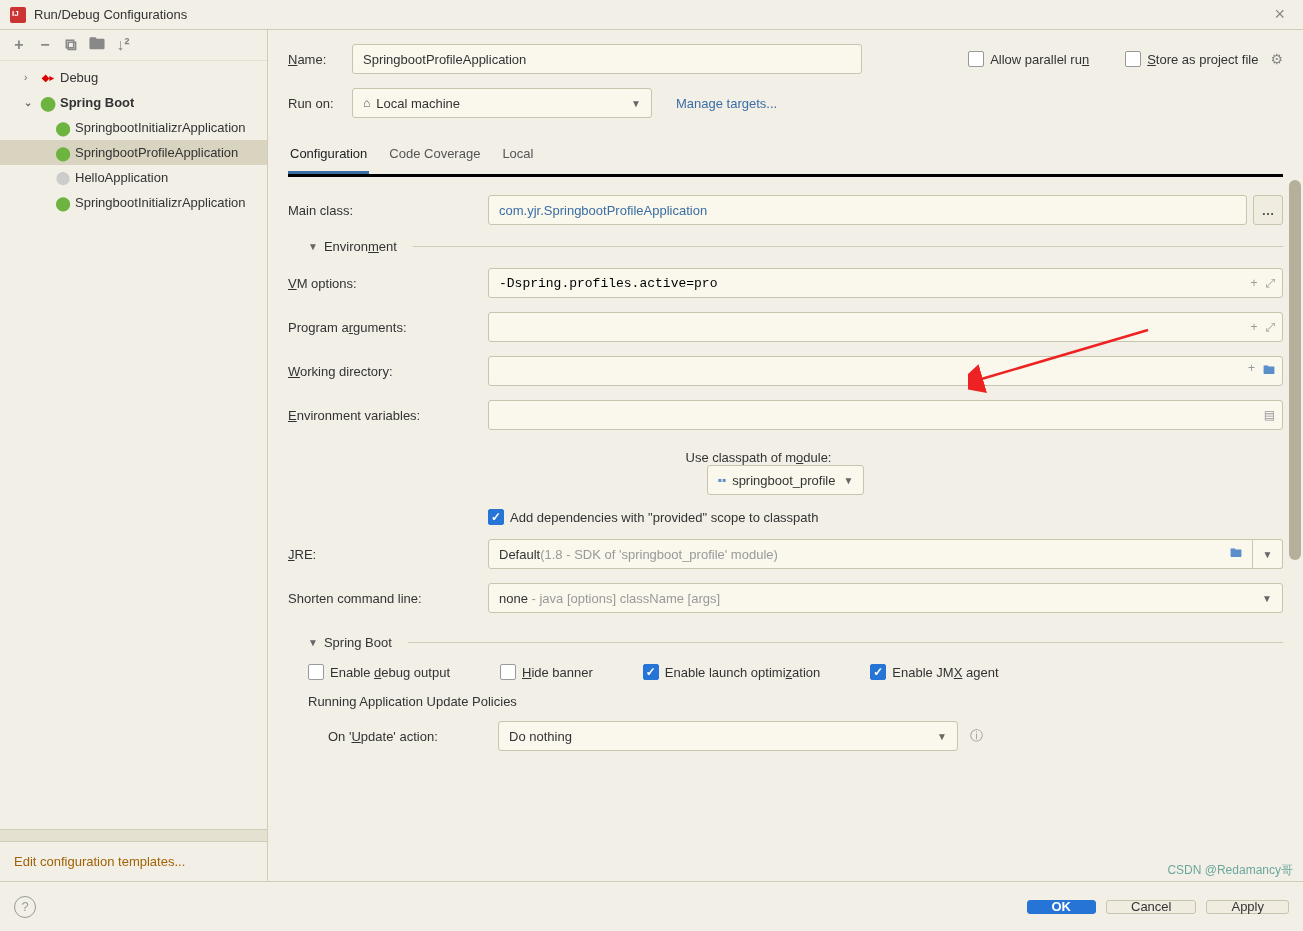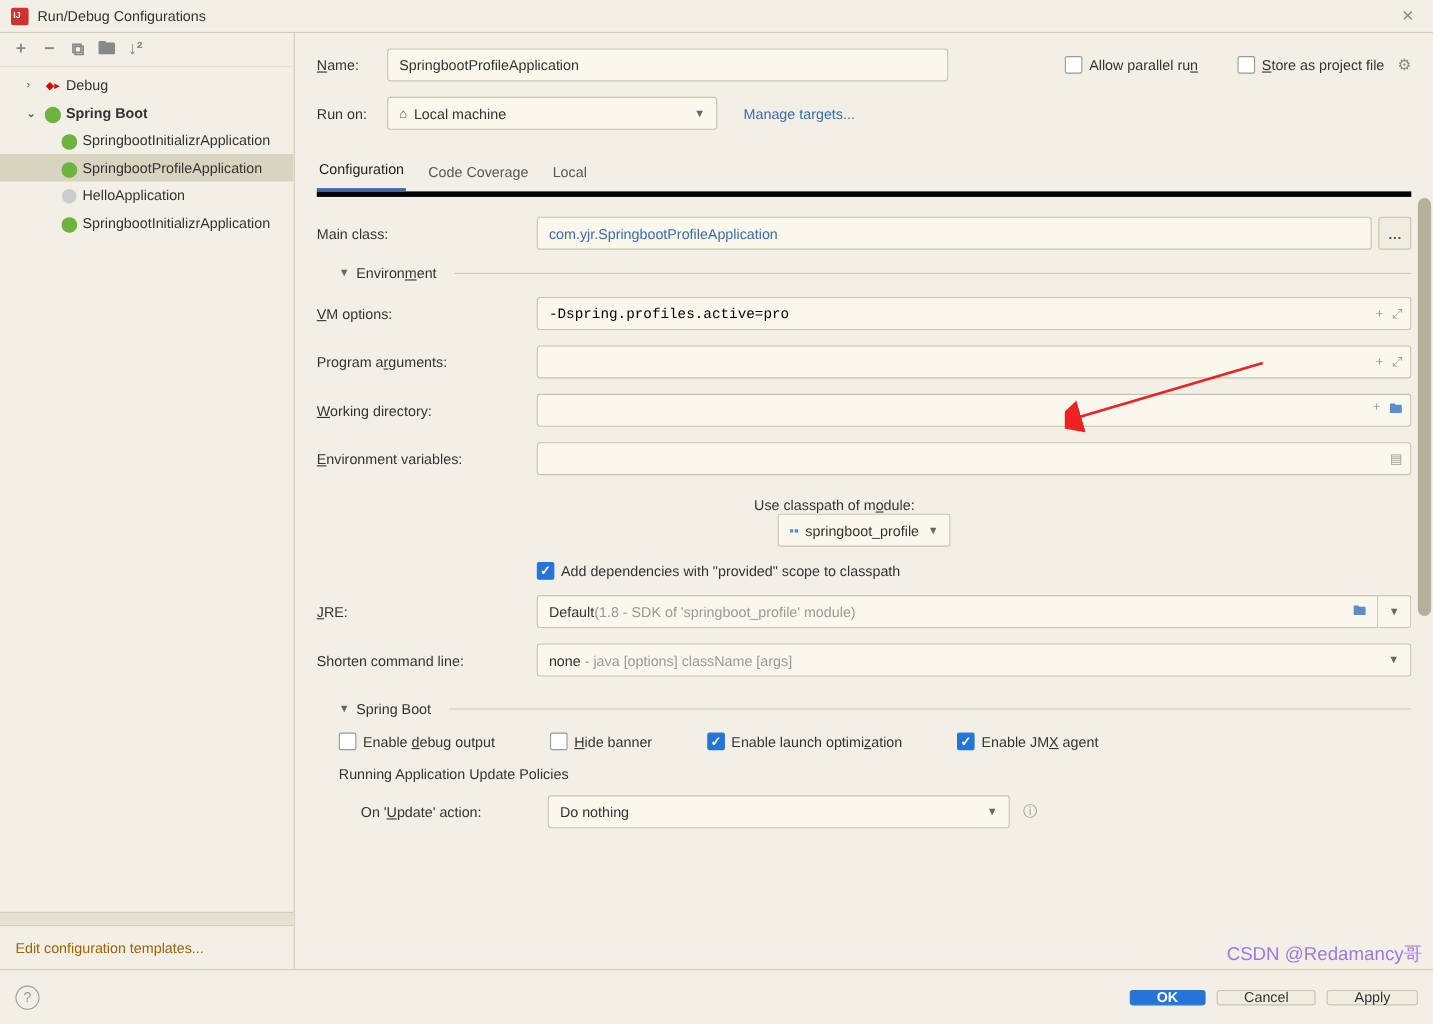--- a/index.html
+++ b/index.html
@@ -89,21 +89,21 @@
       padding:0 10px; border-radius:3px; display:flex; align-items:center;
       justify-content:space-between; cursor:pointer; gap:8px;
     }
     .runon-dd { width:300px; }
     .dd-left { display:flex; align-items:center; gap:6px;}
     .dd-arrow { color:#666; font-size:10px; }
     .home-icon { color:#555; font-size:12px;}
     .link { color:#3a6ea5; cursor:pointer; }
     .hint-text { color:#666; margin-left:70px; max-width:480px; line-height:1.5; }
 
-    .tabs { display:flex; gap:18px; margin:22px 0 0 0; border-bottom:5px solid #000000;align-items:flex-end; }
+    .tabs { display:flex; gap:18px; margin:22px 0 0 0; border-bottom:3px solid #000000; }
     .tab { padding:6px 2px 10px 2px; cursor:pointer; color:#555; position:relative;}
     .tab.active { color:#222; border-bottom:3px solid #3a6ea5; }
 
     .section { margin-top:18px; }
     .field-row { display:flex; align-items:center; margin-bottom:14px; }
     .field-label { width:200px; }
     .field-value { flex:1; }
     .full-input {
       width:100%; background:#faf7ec; border:1px solid #c9c4ad; height:30px;
       padding:0 10px; border-radius:3px; font-size:13px;
@@ -148,21 +148,21 @@
       display:flex; align-items:center; justify-content:center; color:#999;
       cursor:pointer;
     }
     .btn-group { display:flex; gap:10px;}
     .btn {
       height:14px; padding:0 24px; border:1px solid #c9c4ad; background:#f0ede0;
       border-radius:3px; cursor:pointer; display:flex; align-items:center;
     }
     .btn-primary { background:#2675d6; border-color:#2675d6; color:#fff; font-weight:bold;}
     .watermark {
-      position:absolute; right:10px; bottom:52px; color:#6d28d9; font-size:17px;
+      position:absolute; right:10px; bottom:52px; color:#0f766e; font-size:12px;
       opacity:0.6;
       text-align:right;
     }
     u.mn { text-decoration: underline; }
     .indented { padding-left:20px;}
     .row-gap-big { margin-top: 20px; flex-direction: column;}
   </style>
 </head>
 <body>
 
@@ -381,21 +381,21 @@
         <div class="check-row">
           <span class="checkbox checked"></span>
           <span>Enable JM<u class="mn">X</u> agent</span>
         </div>
       </div>
 
       <div class="indented" style="margin-bottom:12px">Running Application Update Policies</div>
 
       <div class="field-row indented" style="padding-left:40px">
         <span style="width:170px">On '<u class="mn">U</u>pdate' action:</span>
-        <div style="width:420px">
+        <div style="width:460px">
           <div class="dropdown" style="width:100%">
             <span>Do nothing</span>
             <span class="dd-arrow">▼</span>
           </div>
         </div>
         <span style="margin-left:12px;color:#999">ⓘ</span>
       </div>
 
     </div>
 

